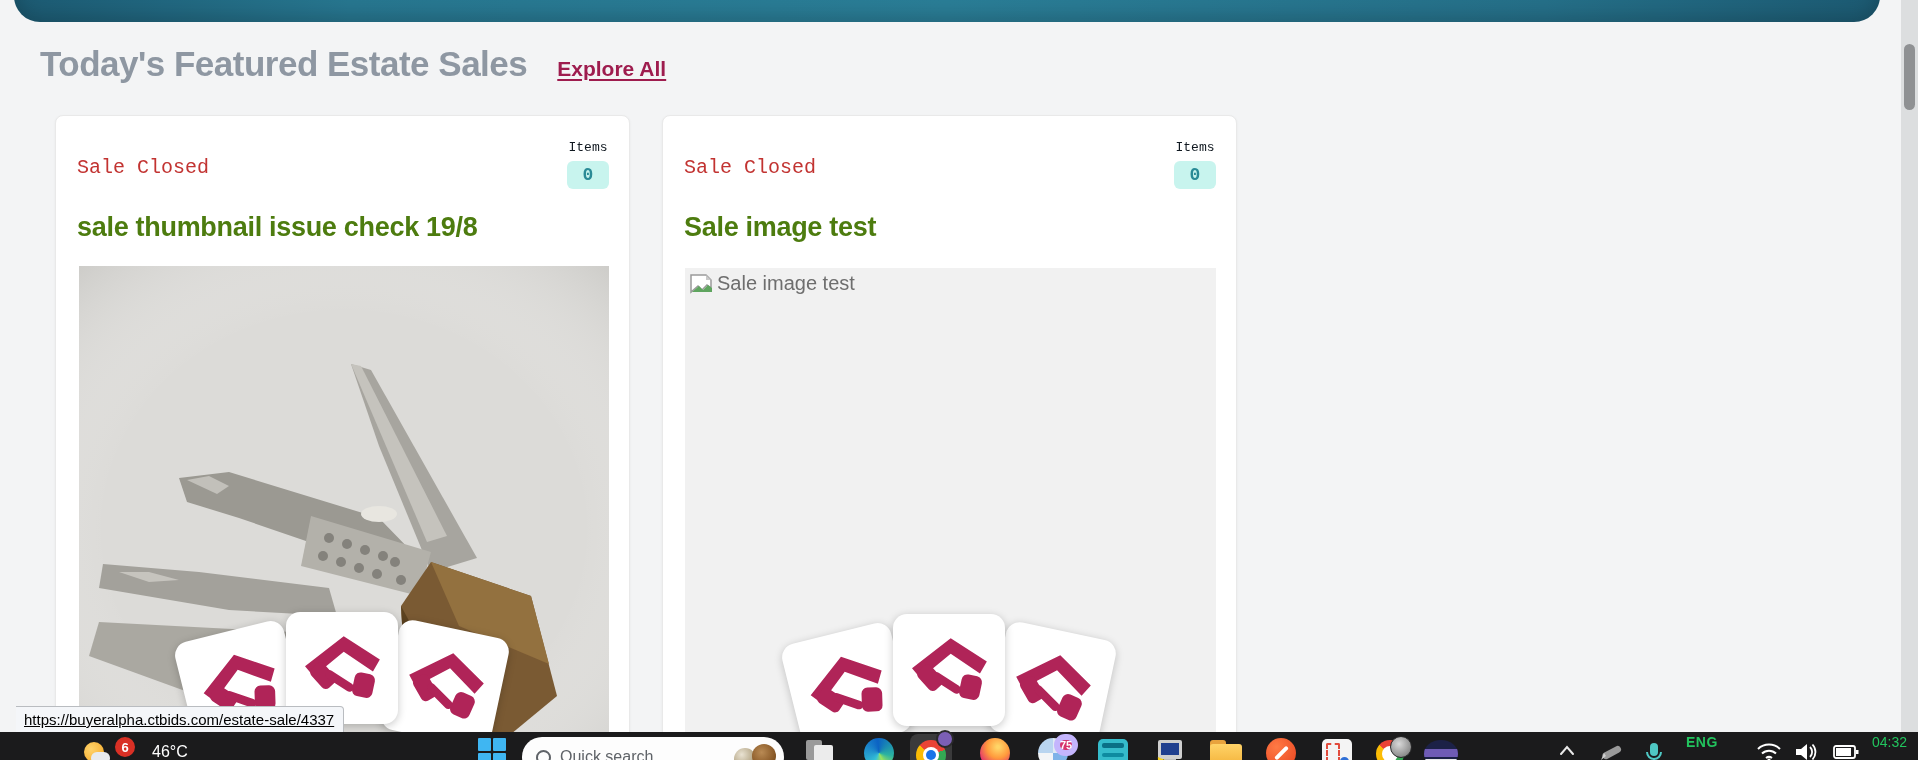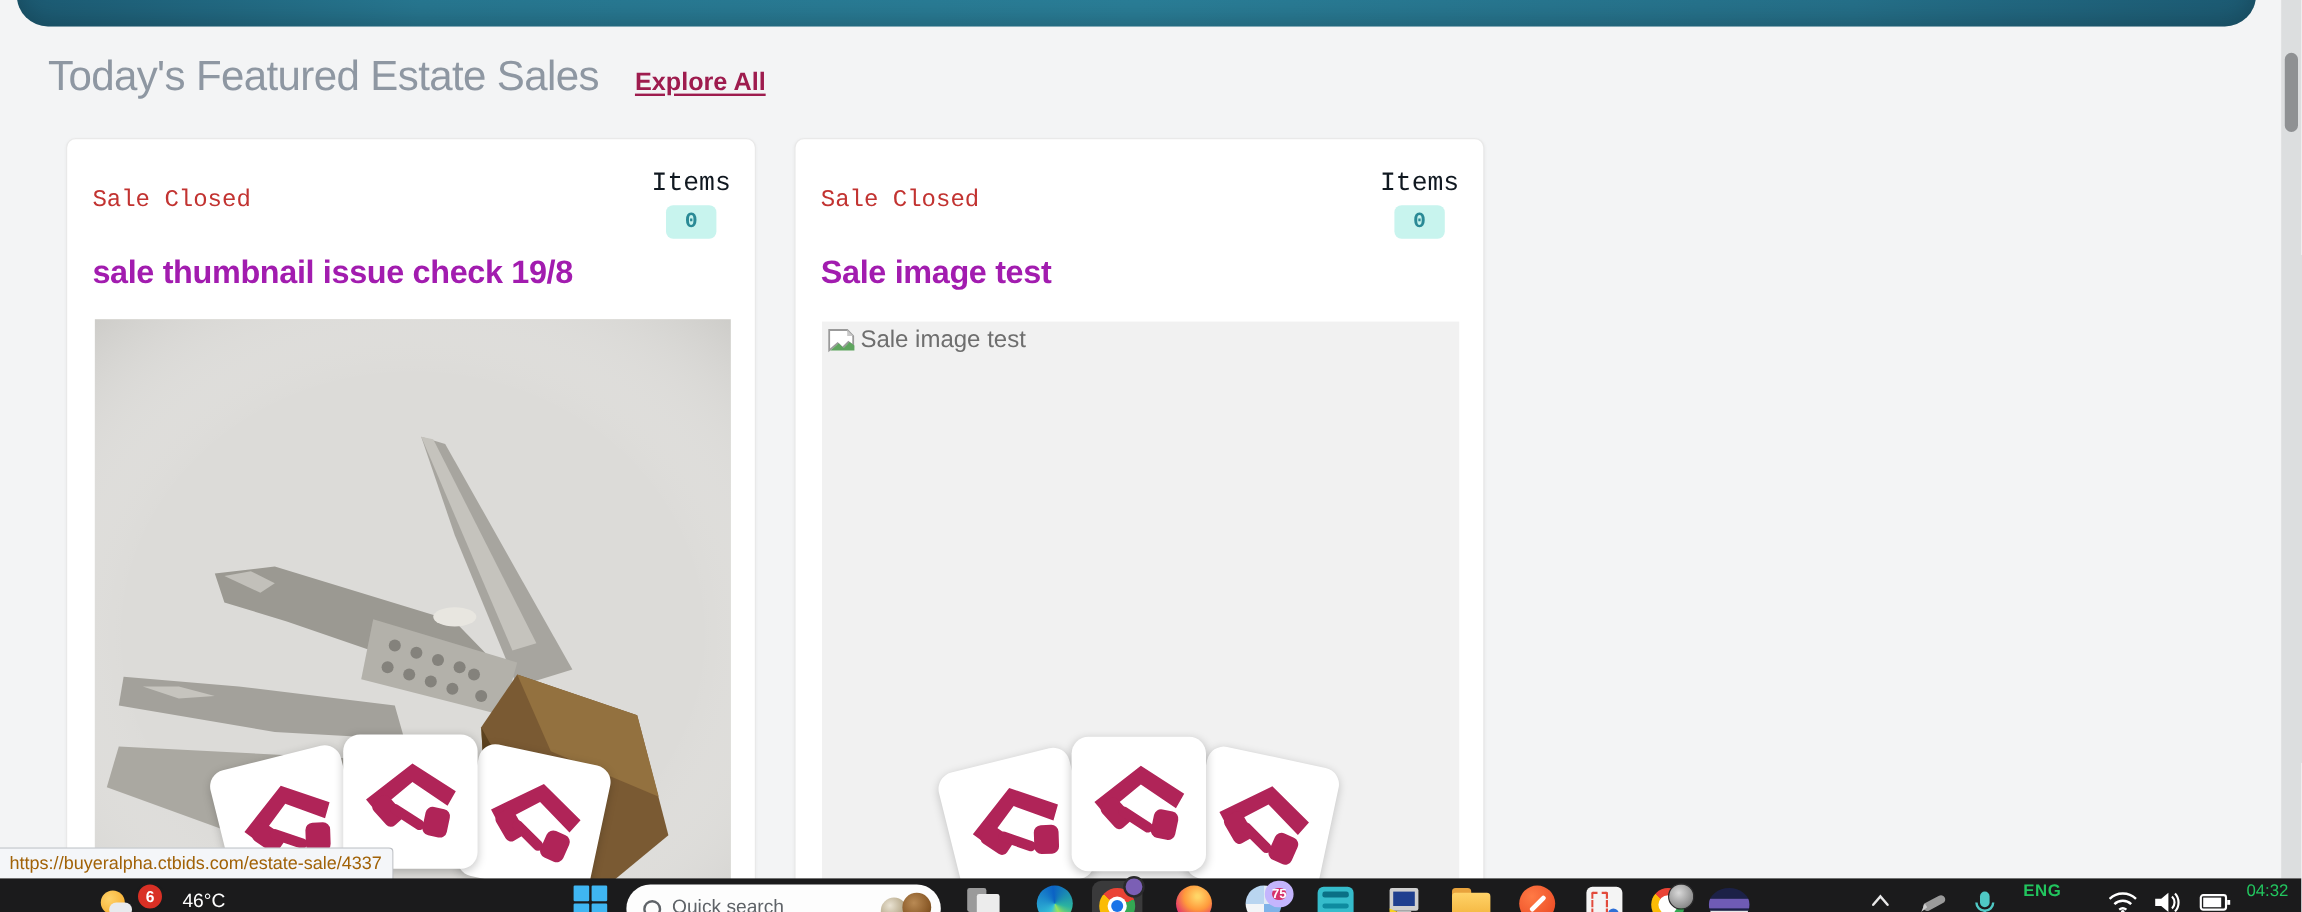--- a/index.html
+++ b/index.html
@@ -11,52 +11,52 @@
   .hero-bar { position:absolute; left:14px; top:-30px; width:1866px; height:52px;
     background:linear-gradient(90deg,#1c5a72 0%, #27768f 18%, #2a7d96 50%, #256f88 82%, #1c5a72 100%);
     border-radius:0 0 26px 26px; box-shadow:inset 0 -6px 18px rgba(0,0,0,.18); }
 
   
   .scrollbar-track { position:absolute; right:0; top:0; width:17px; height:732px; background:#dcdedf; }
   .scrollbar-thumb { position:absolute; left:3px; top:44px; width:11px; height:66px; background:#8f9193; border-radius:6px; }
 
   
   .heading-row { position:absolute; left:40px; top:44px; display:flex; align-items:baseline; gap:30px; }
-  .page-title { font-size:35px; font-weight:400; color:#8e97a2; letter-spacing:-0.5px; }
+  .page-title { font-size:35px; font-weight:700; color:#8e97a2; letter-spacing:-0.5px; }
   .explore-link { font-size:21px; font-weight:700; color:#9e1c4e; text-decoration:underline; text-underline-offset:3px; cursor:pointer; }
 
   
   .card { position:absolute; top:115px; width:575px; height:700px; background:#ffffff;
     border:1px solid #e9e9e9; border-radius:8px; box-shadow:0 1px 3px rgba(0,0,0,.05); }
   .card-1 { left:55px; }
   .card-2 { left:662px; }
   .card-head { position:relative; height:84px;font-family:Liberation Mono, monospace; }
   .sale-status { position:absolute; left:21px; top:40px; font-size:20px; color:#c23331; }
   .items-wrap { position:absolute; right:20px; top:24px; text-align:center; }
-  .items-label { display:block; font-size:22px; color:#101820; margin-bottom:6px; }
+  .items-label { display:block; font-size:13px; color:#101820; margin-bottom:6px; }
   .items-badge { display:inline-block; min-width:42px; padding:4px 10px; background:#c8f4ee; color:#2a8a96;
     font-size:18px; font-weight:700; border-radius:6px; }
-  .card-title { position:absolute; left:21px; top:96px; font-size:27px; font-weight:700; color:#a21caf; letter-spacing:-0.3px; }
+  .card-title { position:absolute; left:21px; top:96px; font-size:27px; font-weight:700; color:#4d7c0f; letter-spacing:-0.3px; }
 
   .photo-area { position:absolute; left:23px; top:150px; width:530px; height:478px; overflow:hidden; background:#dcdbd8; }
   .placeholder-area { position:absolute; left:22px; top:152px; width:531px; height:478px; background:#f1f1f1; }
   .broken-line { position:absolute; left:4px; top:4px; display:flex; align-items:center; gap:4px; }
   .alt-text { font-size:20px; color:#6e6e6e; }
 
   
   .wm-cluster { position:absolute; left:50%; bottom:-18px; width:320px; height:150px; transform:translateX(-50%); }
   .wm-card { position:absolute; width:112px; height:112px; background:#ffffff; border-radius:14px;
     box-shadow:0 2px 8px rgba(0,0,0,.22); display:flex; align-items:center; justify-content:center; }
   .wm-left  { left:0;   top:18px; transform:rotate(-14deg); }
   .wm-mid   { left:102px; top:0;  z-index:2; }
   .wm-right { left:205px; top:16px; transform:rotate(12deg); }
 
   
-  .status-tooltip { position:absolute; left:0; top:706px; z-index:8; background:#f4f6f9; border:1px solid #b9bcc0;
-    border-left:none; border-radius:0 4px 0 0; padding:4px 9px 5px 8px; font-size:15px; color:#a16207; }
+  .status-tooltip { position:absolute; left:16px; top:706px; z-index:8; background:#f4f6f9; border:1px solid #b9bcc0;
+    border-left:none; border-radius:0 4px 0 0; padding:4px 9px 5px 8px; font-size:15px; color:#000000;text-decoration:underline; }
 
   
   .taskbar { position:absolute; left:0; top:732px; width:1918px; height:48px; background:#1b1b1c; z-index:9; }
   .tb { position:absolute; top:6px; }
 
   .weather-sun { left:84px; top:10px; width:26px; height:22px; position:absolute; }
   .sun-ball { position:absolute; left:0; top:0; width:20px; height:20px; border-radius:50%;
     background:radial-gradient(circle at 35% 35%, #ffd36b, #f5a623); }
   .sun-cloud { position:absolute; left:7px; top:10px; width:19px; height:12px; border-radius:10px; background:#e8eaed; }
   .notif-badge { position:absolute; left:113px; top:3px; width:24px; height:24px; border-radius:50%; background:#d93025;

